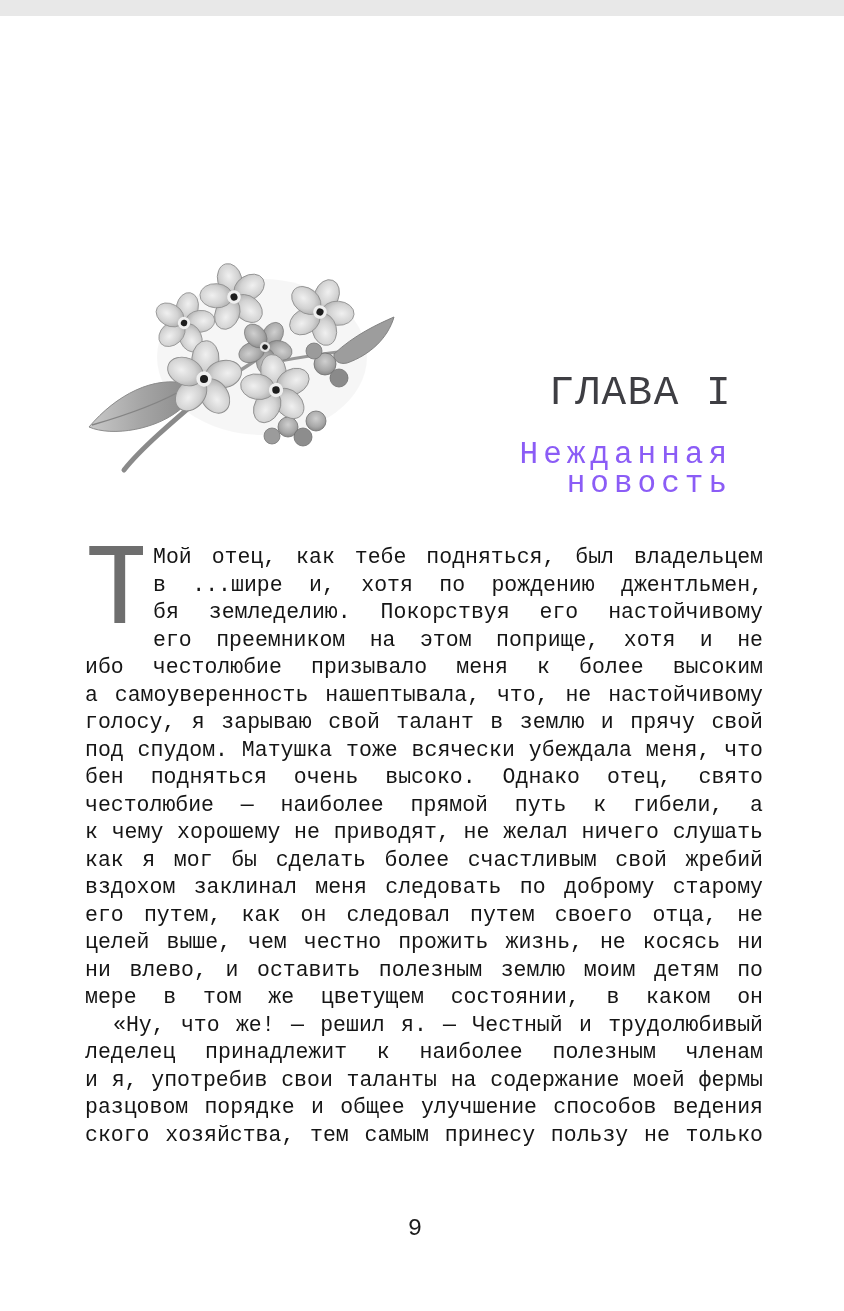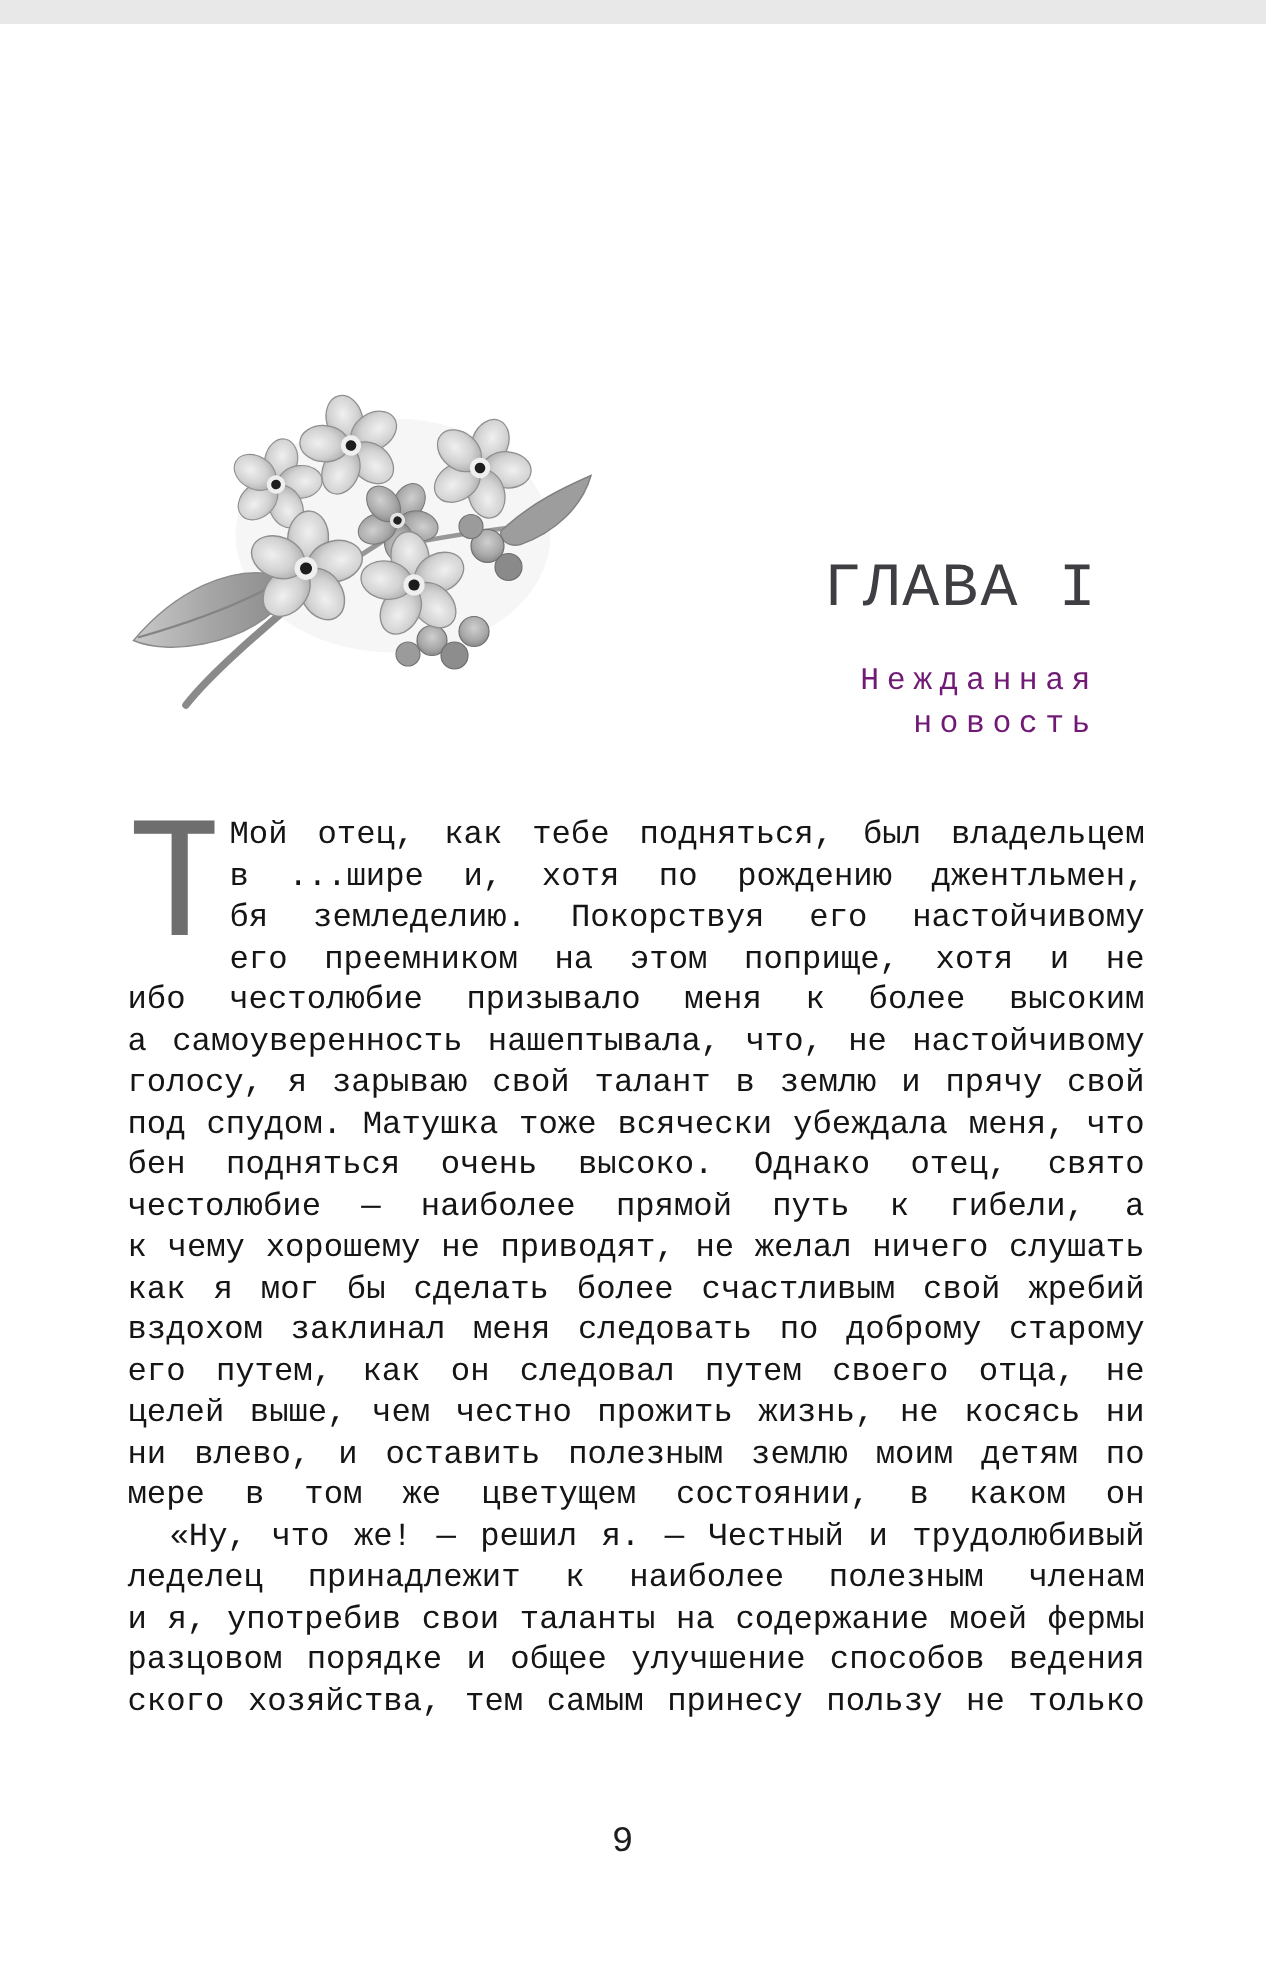--- a/index.html
+++ b/index.html
@@ -23,24 +23,24 @@
   .chapter-title {
     font-size: 41px;
     line-height: 42px;
     letter-spacing: 1.5px;
     font-weight: 400;
     color: #3e3e43;
     margin: 0;
   }
   .chapter-subtitle {
     margin-top: 26px;
-    font-size: 21px;
+    font-size: 31px;
     line-height: 29px;
     letter-spacing: 5px;
-    color: #701a75;
+    color: #8b5cf6;
   }
 
   
   .body-text {
     position: absolute;
     left: 85px;
     top: 528px;
     width: 678px;
     font-size: 21.5px;
     color: #151515;

